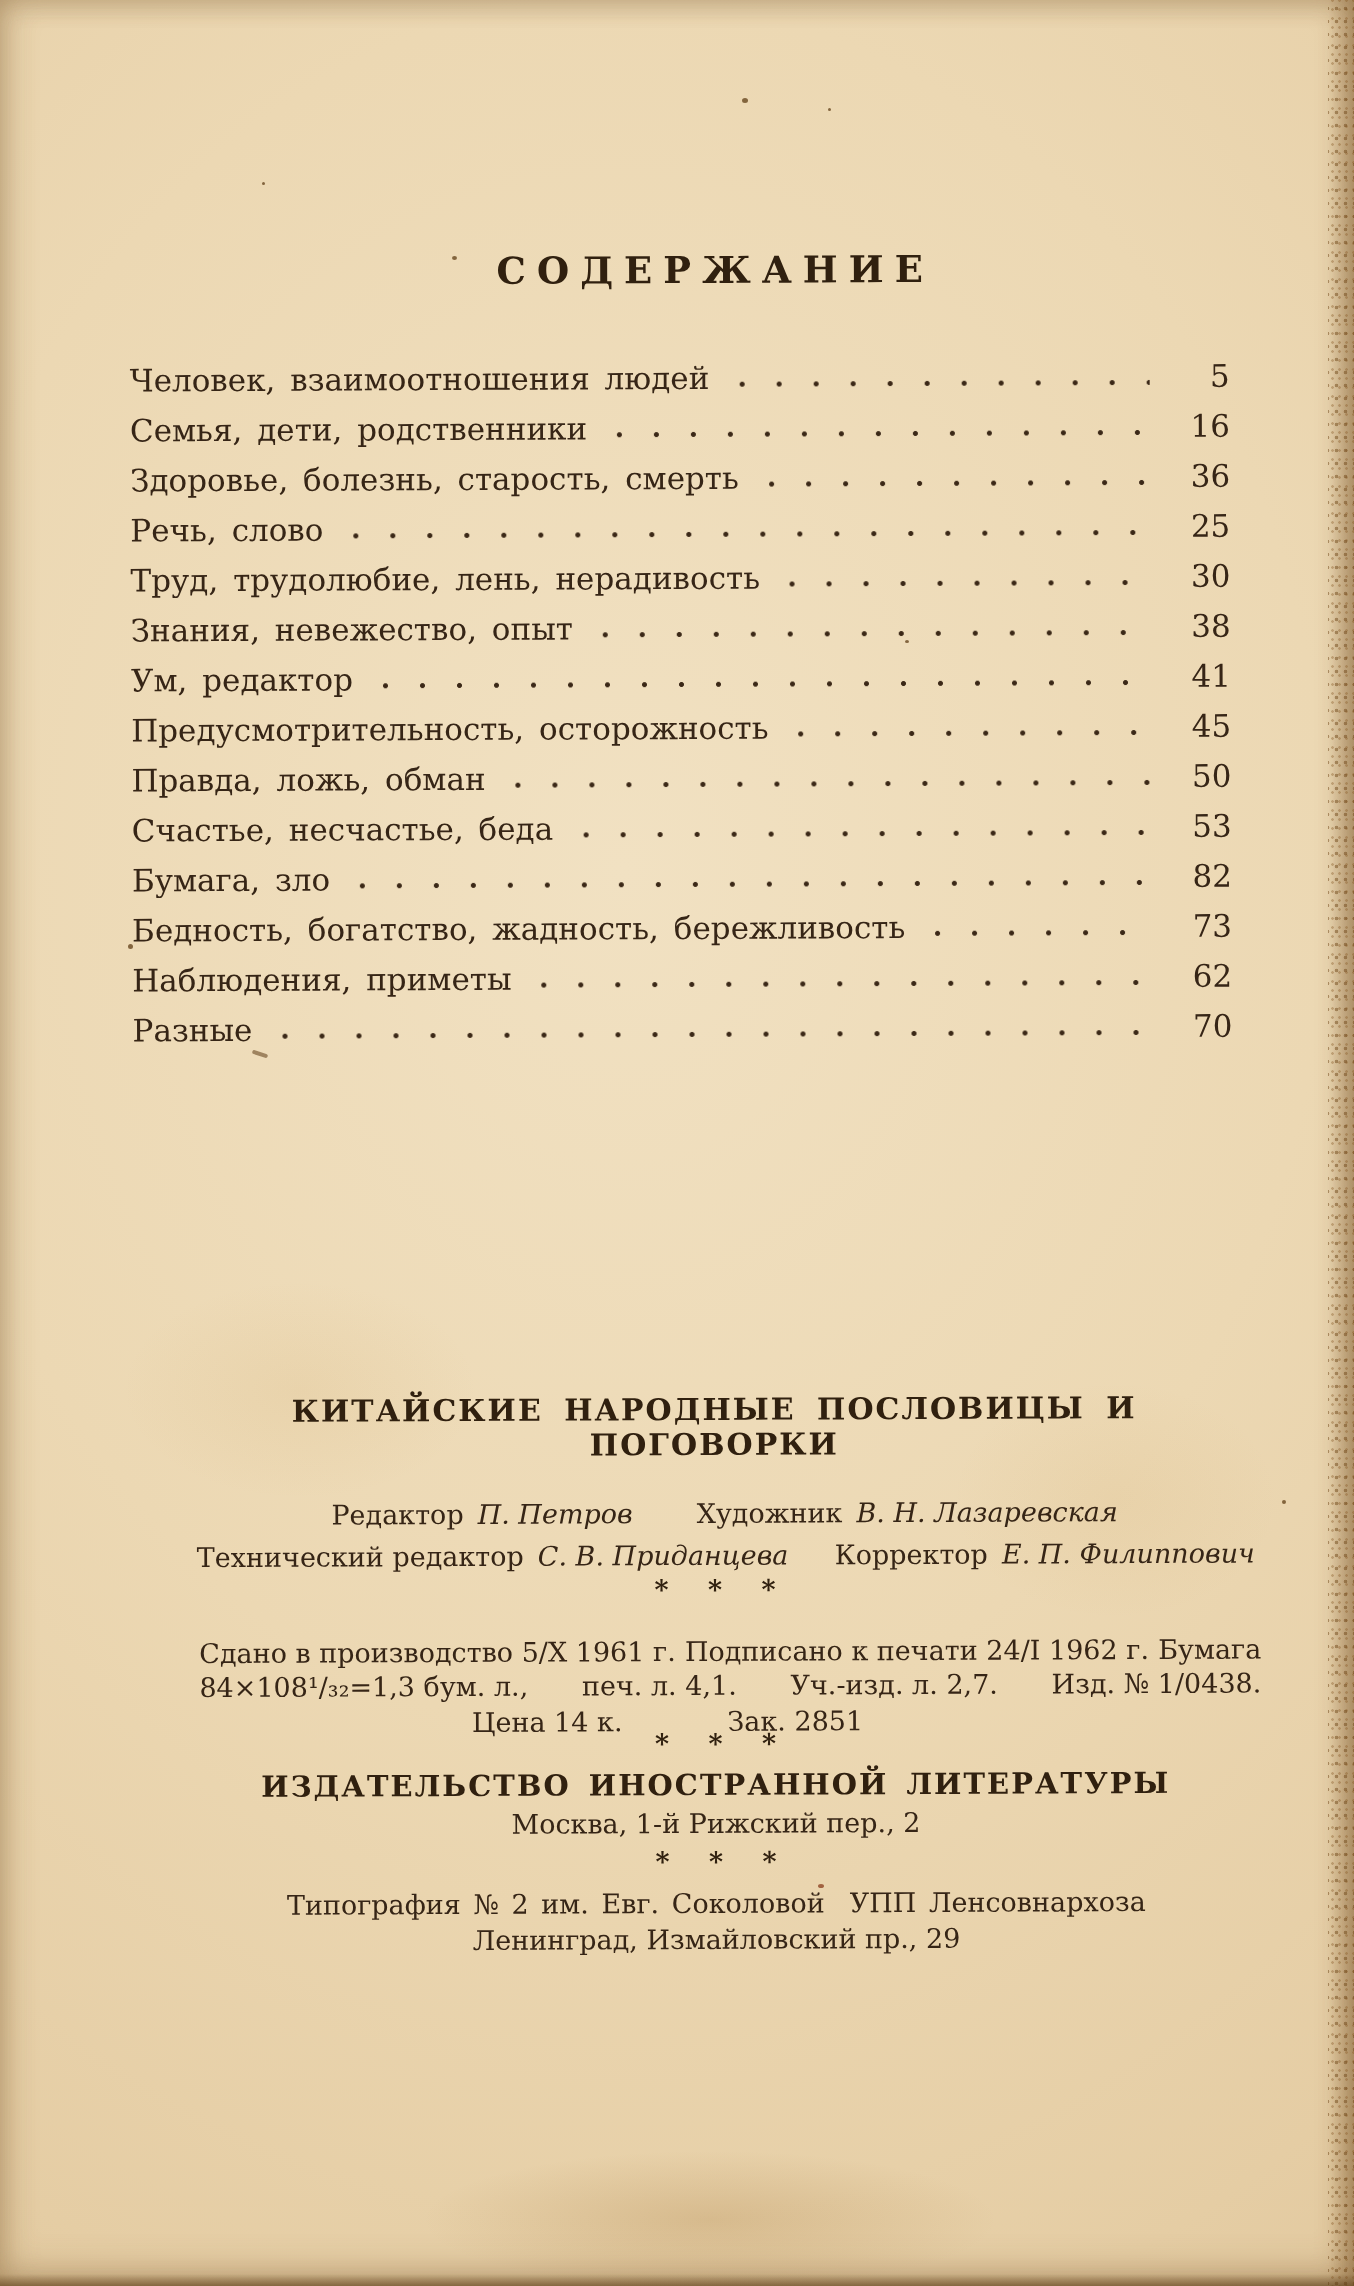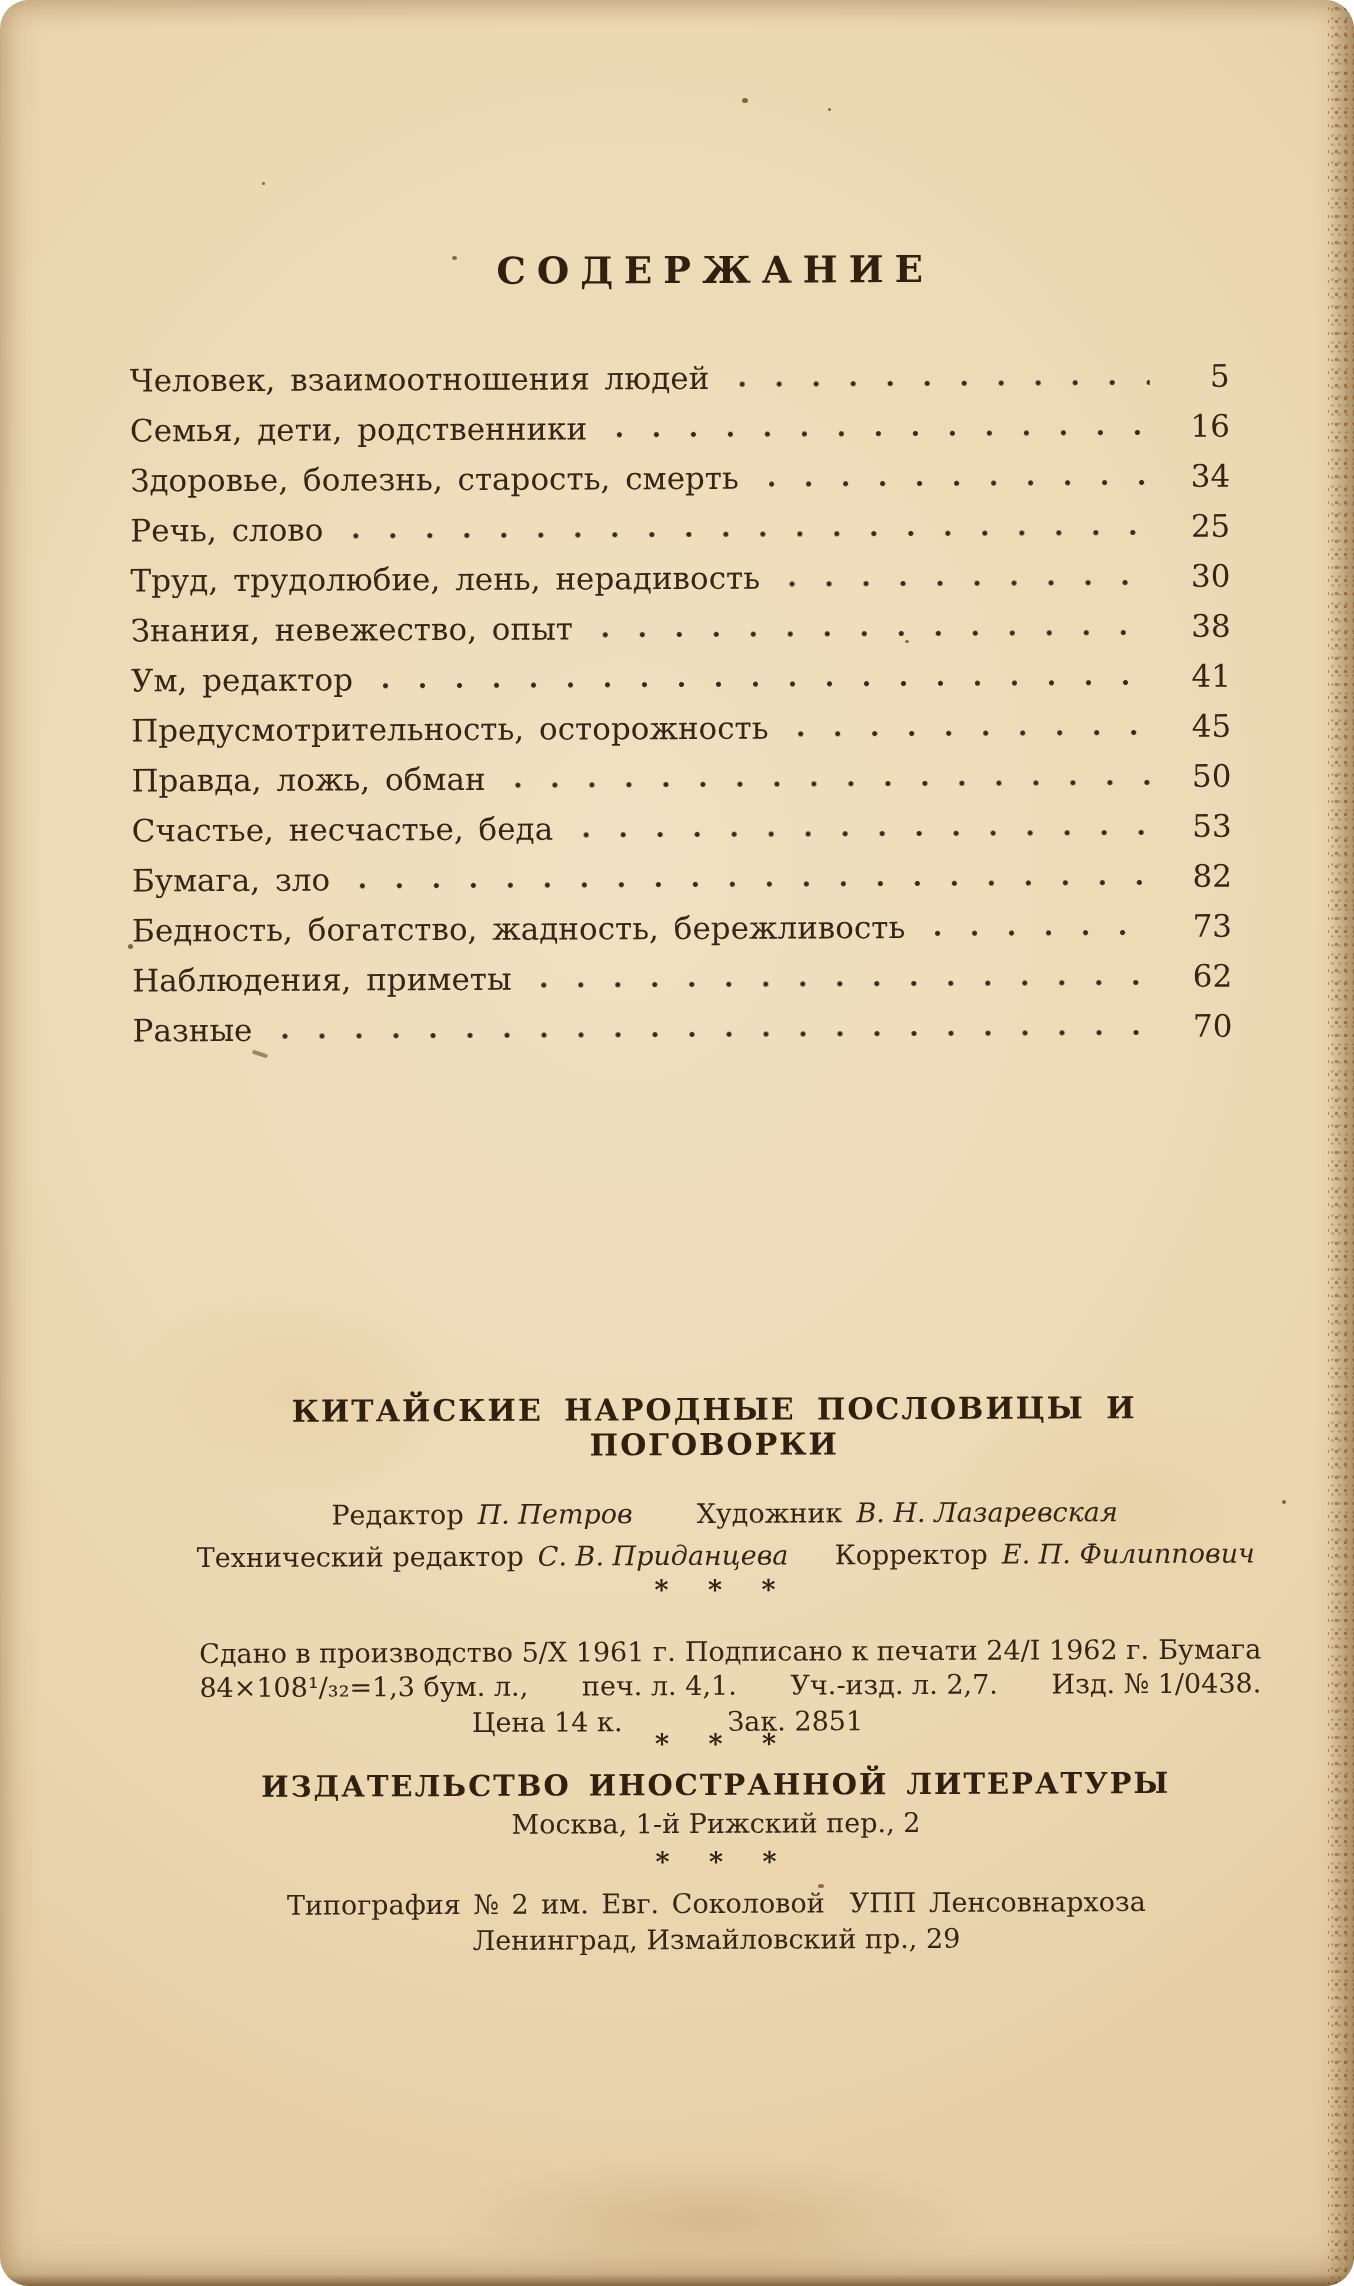--- a/index.html
+++ b/index.html
@@ -3,21 +3,20 @@
 <meta charset="utf-8">
 <style>
   html,body { margin:0; padding:0; }
   body { width:1354px; height:2286px; font-family:"DejaVu Serif","Liberation Serif",serif; }
 
   .page {
     position:relative; width:1354px; height:2286px; overflow:hidden;
     background:
       radial-gradient(ellipse 130% 95% at 46% 38%, #f1e1c2 0%, #ecd8b3 40%, #e5cda4 70%, #dcc094 100%);
     color:#362516;
-    border-radius:29px;
   }
   .paper-shade {
     position:absolute; inset:0; pointer-events:none;
     box-shadow:
       inset 0 -16px 34px rgba(118,84,40,.30),
       inset -12px 0 28px rgba(118,84,40,.22),
       inset 0 8px 22px rgba(118,84,40,.12),
       inset 14px 0 30px rgba(150,115,65,.10);
   }
   .edge-right {
@@ -104,21 +103,21 @@
           <span class="pageno">5</span>
         </div>
       <div class="toc-row">
           <span class="t">Семья, дети, родственники</span>
           <span class="leaders"></span>
           <span class="pageno">16</span>
         </div>
       <div class="toc-row">
           <span class="t">Здоровье, болезнь, старость, смерть</span>
           <span class="leaders"></span>
-          <span class="pageno">34</span>
+          <span class="pageno">36</span>
         </div>
       <div class="toc-row">
           <span class="t">Речь, слово</span>
           <span class="leaders"></span>
           <span class="pageno">25</span>
         </div>
       <div class="toc-row">
           <span class="t">Труд, трудолюбие, лень, нерадивость</span>
           <span class="leaders"></span>
           <span class="pageno">30</span>

